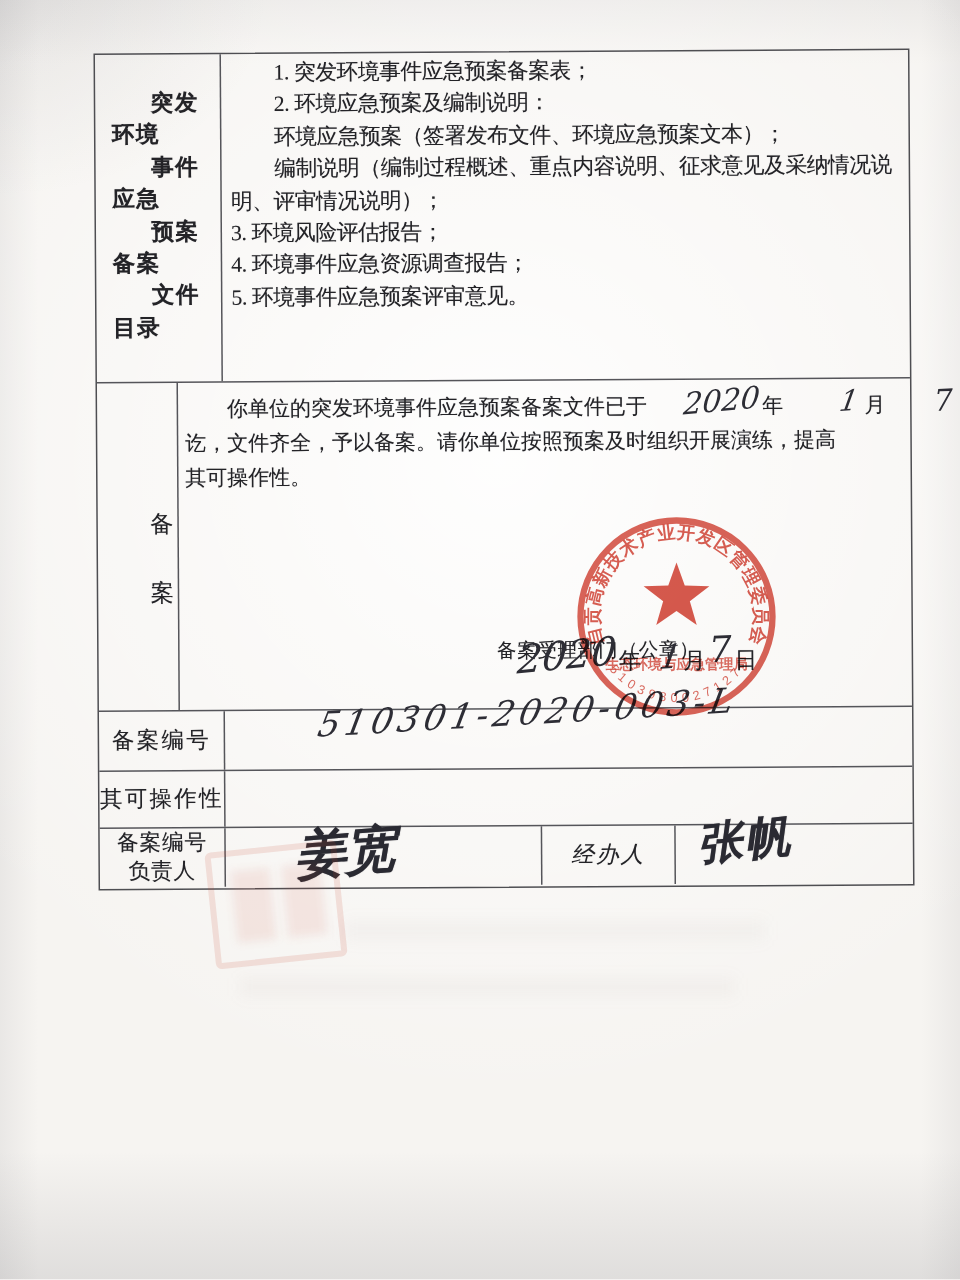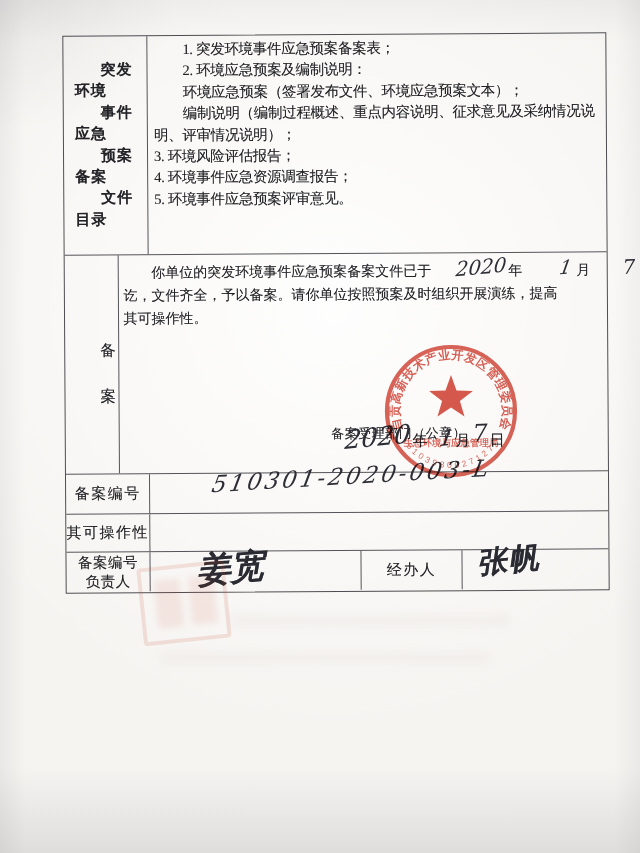--- a/index.html
+++ b/index.html
@@ -61,21 +61,21 @@
   .c-lab { display:flex; align-items:center; justify-content:center; font-size:15px; letter-spacing:1.5px; }
   .two-line { flex-direction:column; line-height:19px; font-size:14.5px; letter-spacing:0.5px; }
 
   .hand-no {
     position:absolute; left:62px; top:-10px; font-size:23px; letter-spacing:3px;
     transform:rotate(-3deg) skewX(-14deg); white-space:nowrap;
   }
 
   
   .sig1 { width:211px; border-right:1.4px solid #55555a; }
-  .jbr  { width:101px;  border-right:1.4px solid #55555a; }
+  .jbr  { width:89px;  border-right:1.4px solid #55555a;font-style:italic; }
   .sig2 { flex:1; }
   .sign { position:absolute; font-family:"DejaVu Serif",serif; font-style:italic; font-weight:700;
           color:#2a2a32; text-shadow:0 0 0.6px rgba(40,40,48,0.6); z-index:3; }
   .sign.head    { left:46px; top:-6px; font-size:34px; transform:rotate(-4deg); letter-spacing:-1px; }
   .sign.handler { left:14px; top:-10px; font-size:30px; transform:rotate(-6deg); letter-spacing:2px; }
 
   
   .seal { position:absolute; left:381px; top:341px; width:140px; height:140px;
           mix-blend-mode:multiply; opacity:0.92; z-index:5; pointer-events:none; }
   .seal text { font-family:"Liberation Sans","DejaVu Sans",sans-serif; }

